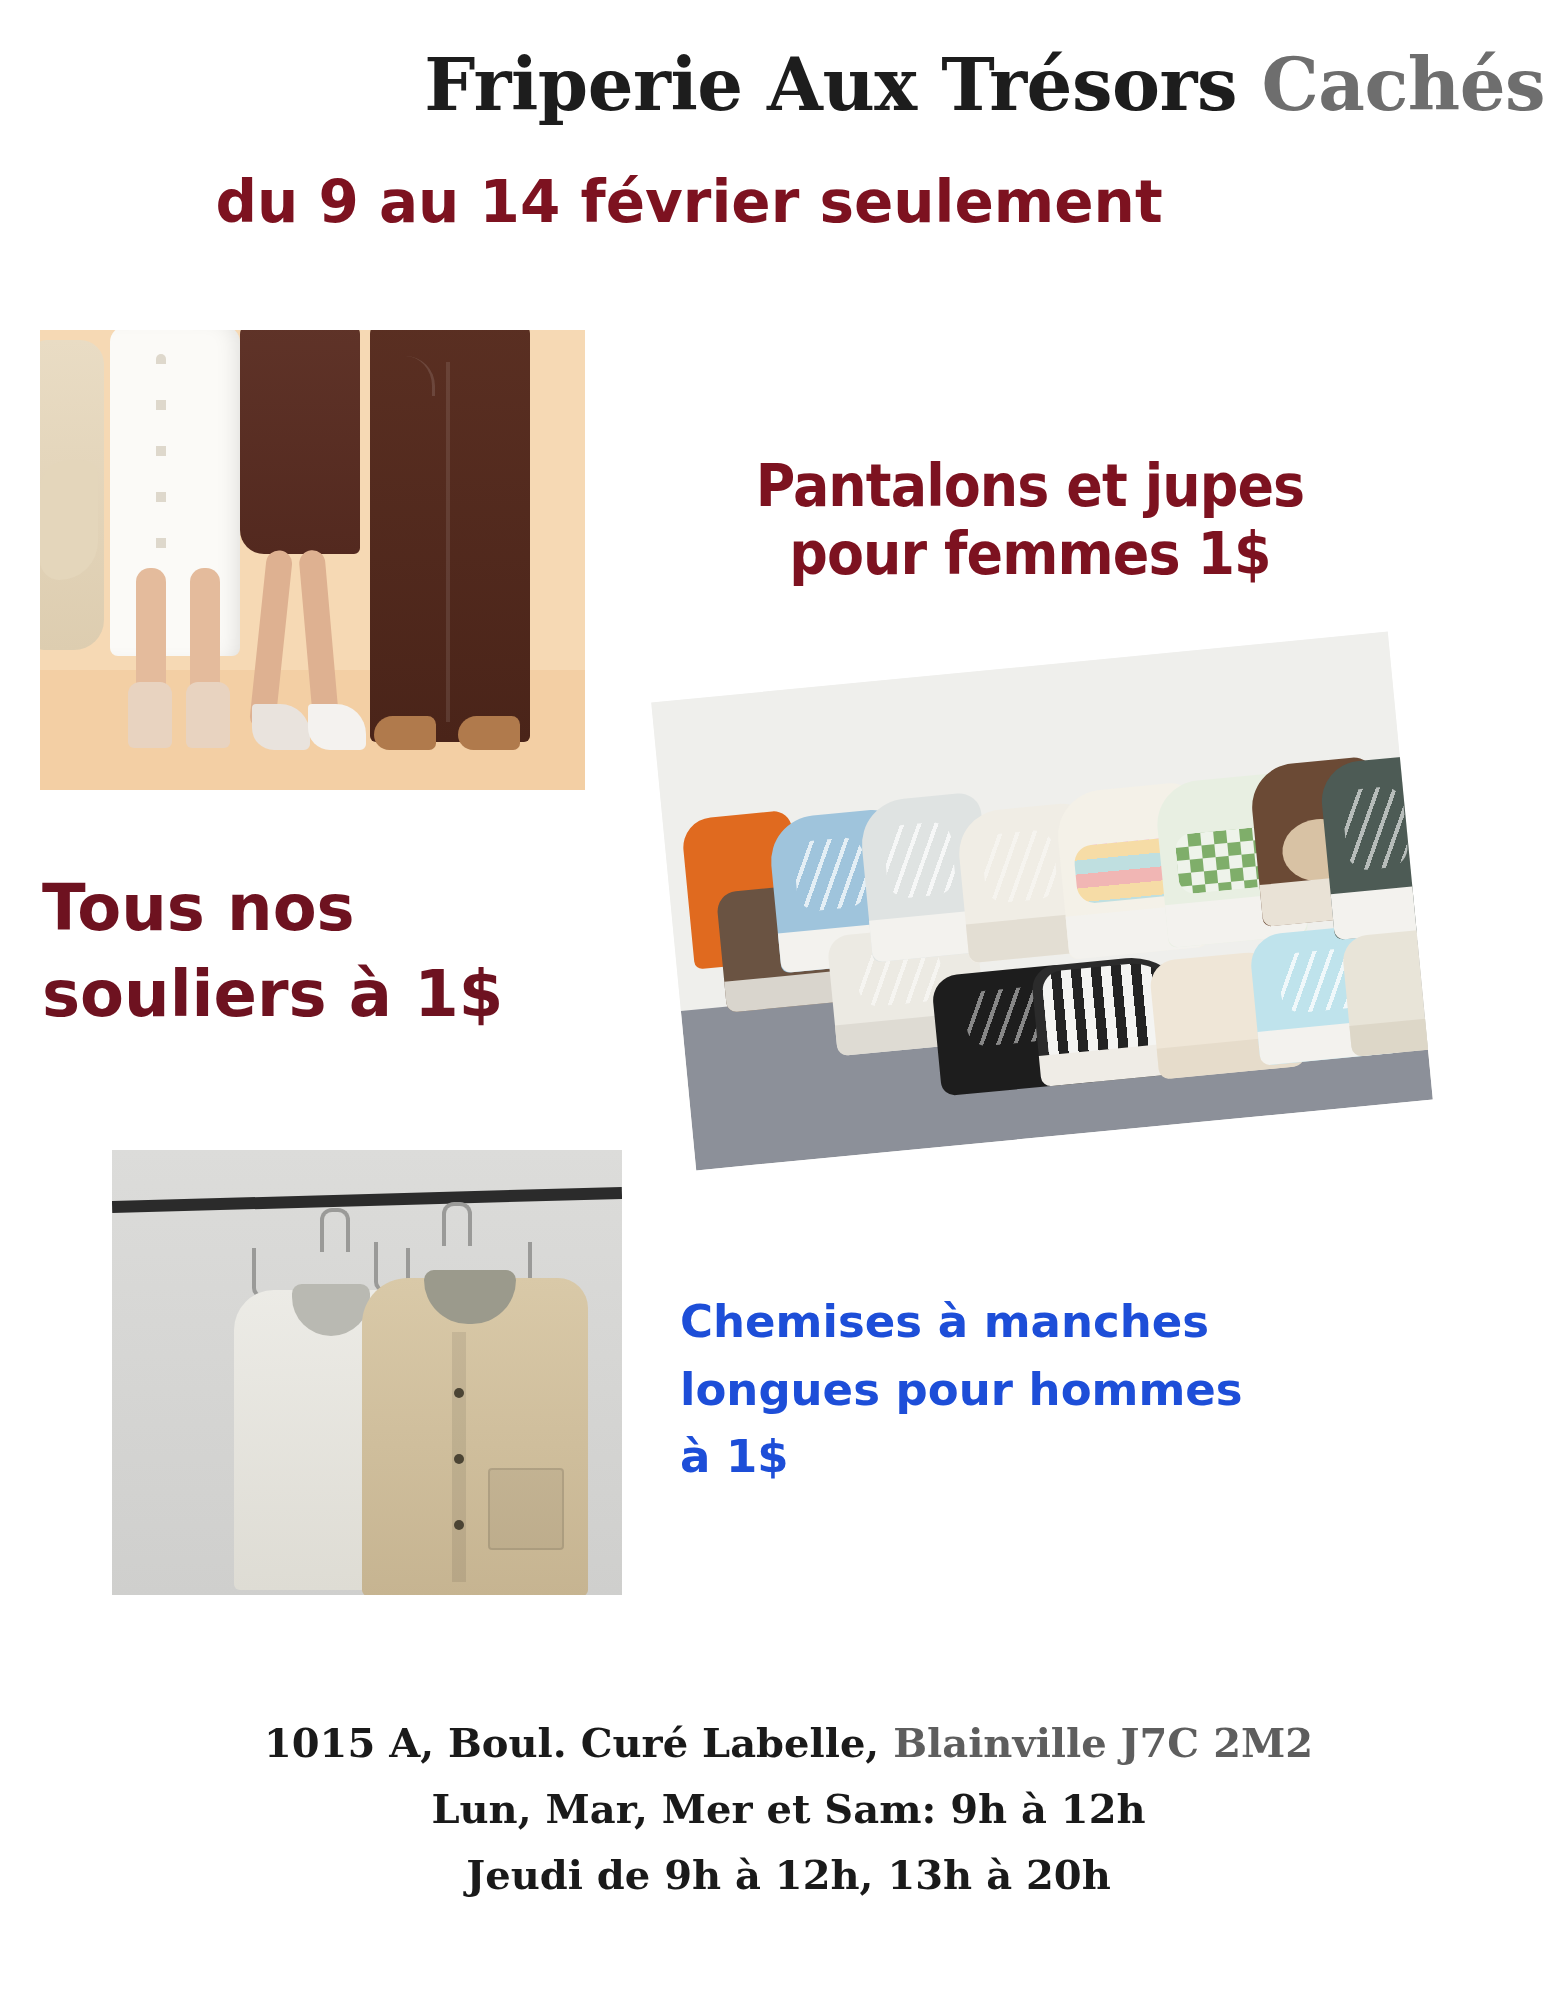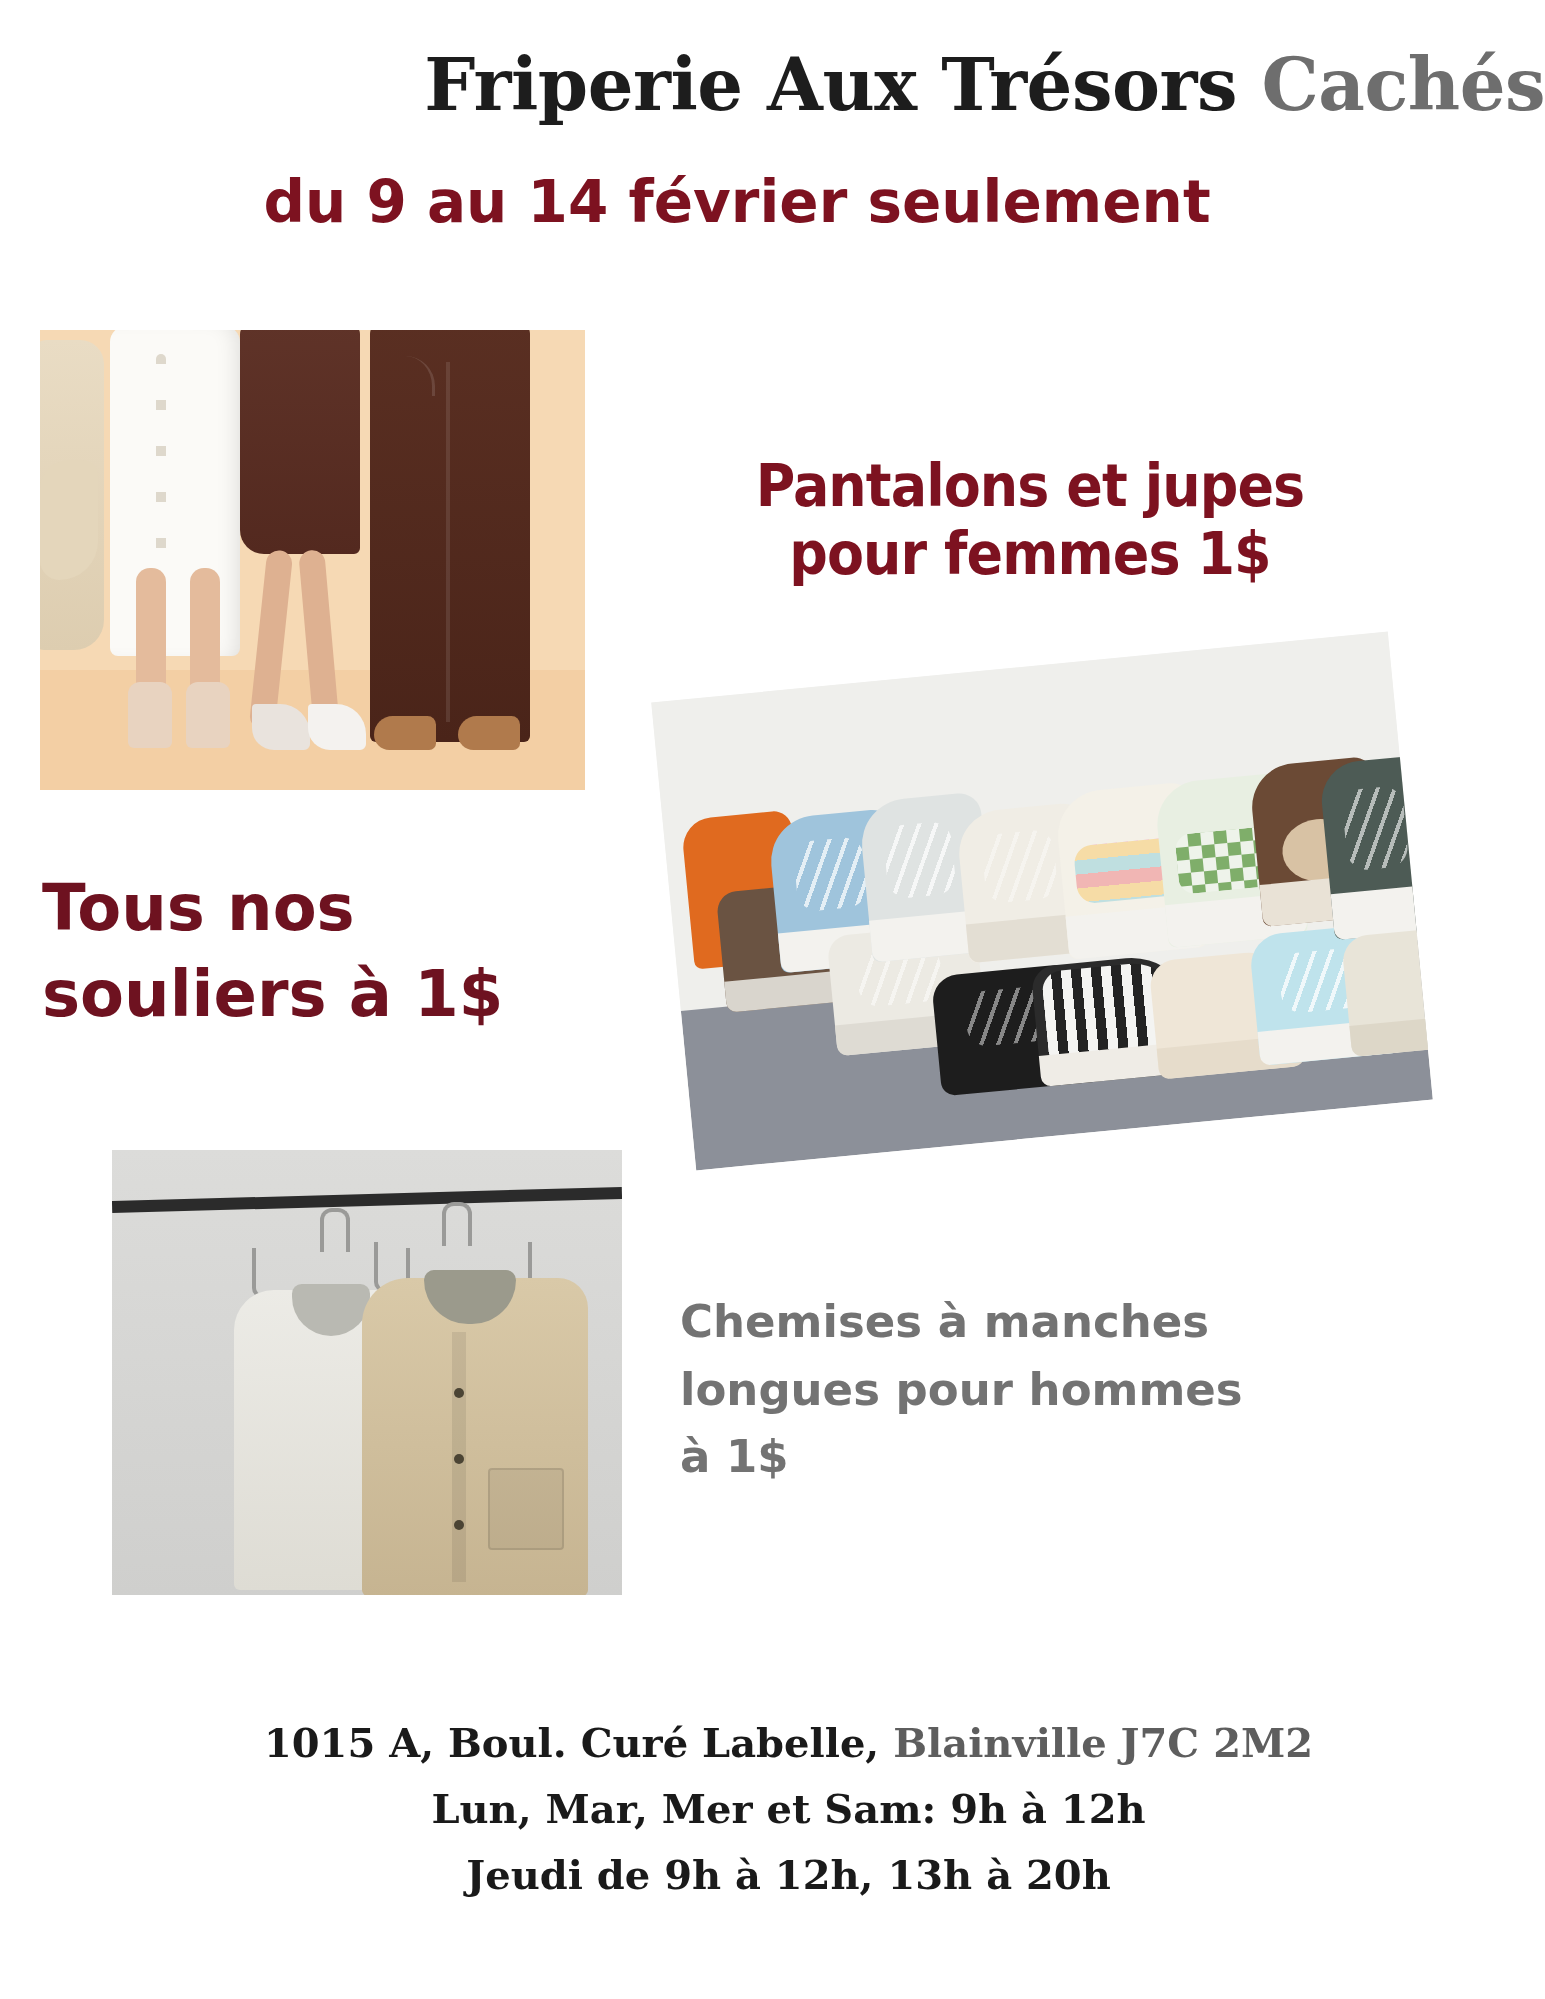--- a/index.html
+++ b/index.html
@@ -43,21 +43,20 @@
     position: absolute;
     top: 168px;
     left: 0;
     width: 1378px;
     text-align: center;
     font-family: "DejaVu Sans", sans-serif;
     font-weight: bold;
     font-size: 58px;
     color: #7d1220;
     white-space: nowrap;
-    padding-left: 48px;
   }
 
   
   .img-pants {
     position: absolute;
     left: 40px;
     top: 330px;
     width: 545px;
     height: 460px;
     overflow: hidden;
@@ -347,21 +346,21 @@
   
   .shirts-head {
     position: absolute;
     left: 680px;
     top: 1288px;
     width: 600px;
     font-family: "DejaVu Sans", sans-serif;
     font-weight: bold;
     font-size: 45px;
     line-height: 1.5;
-    color: #737373;
+    color: #1d4ed8;
   }
 
   
   .footer {
     position: absolute;
     left: 0;
     top: 1710px;
     width: 1545px;
     text-align: center;
     font-family: "DejaVu Serif", serif;

